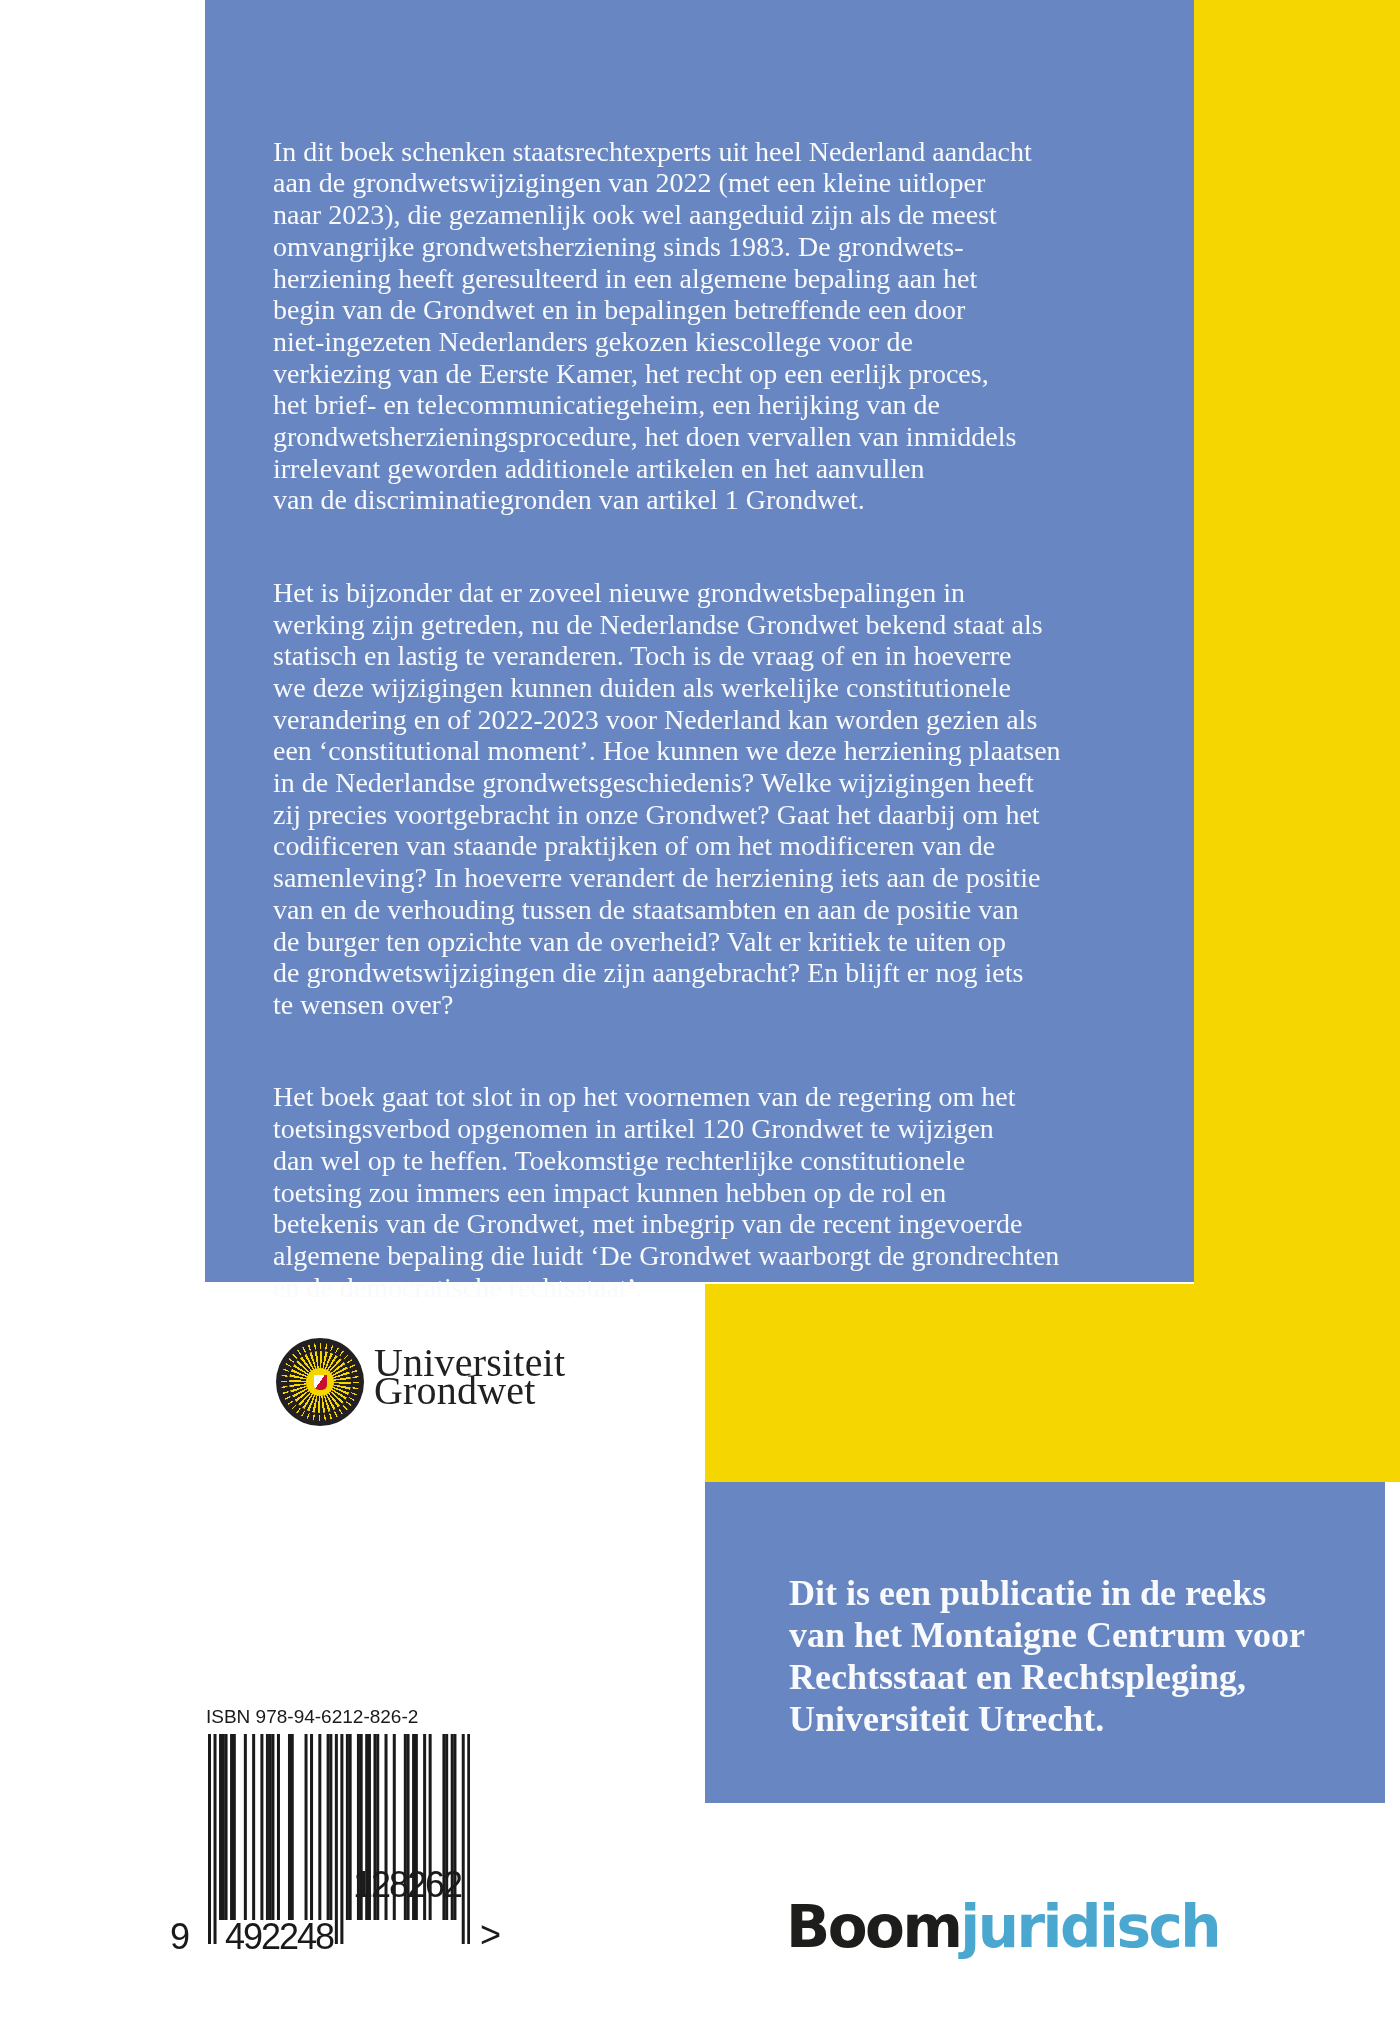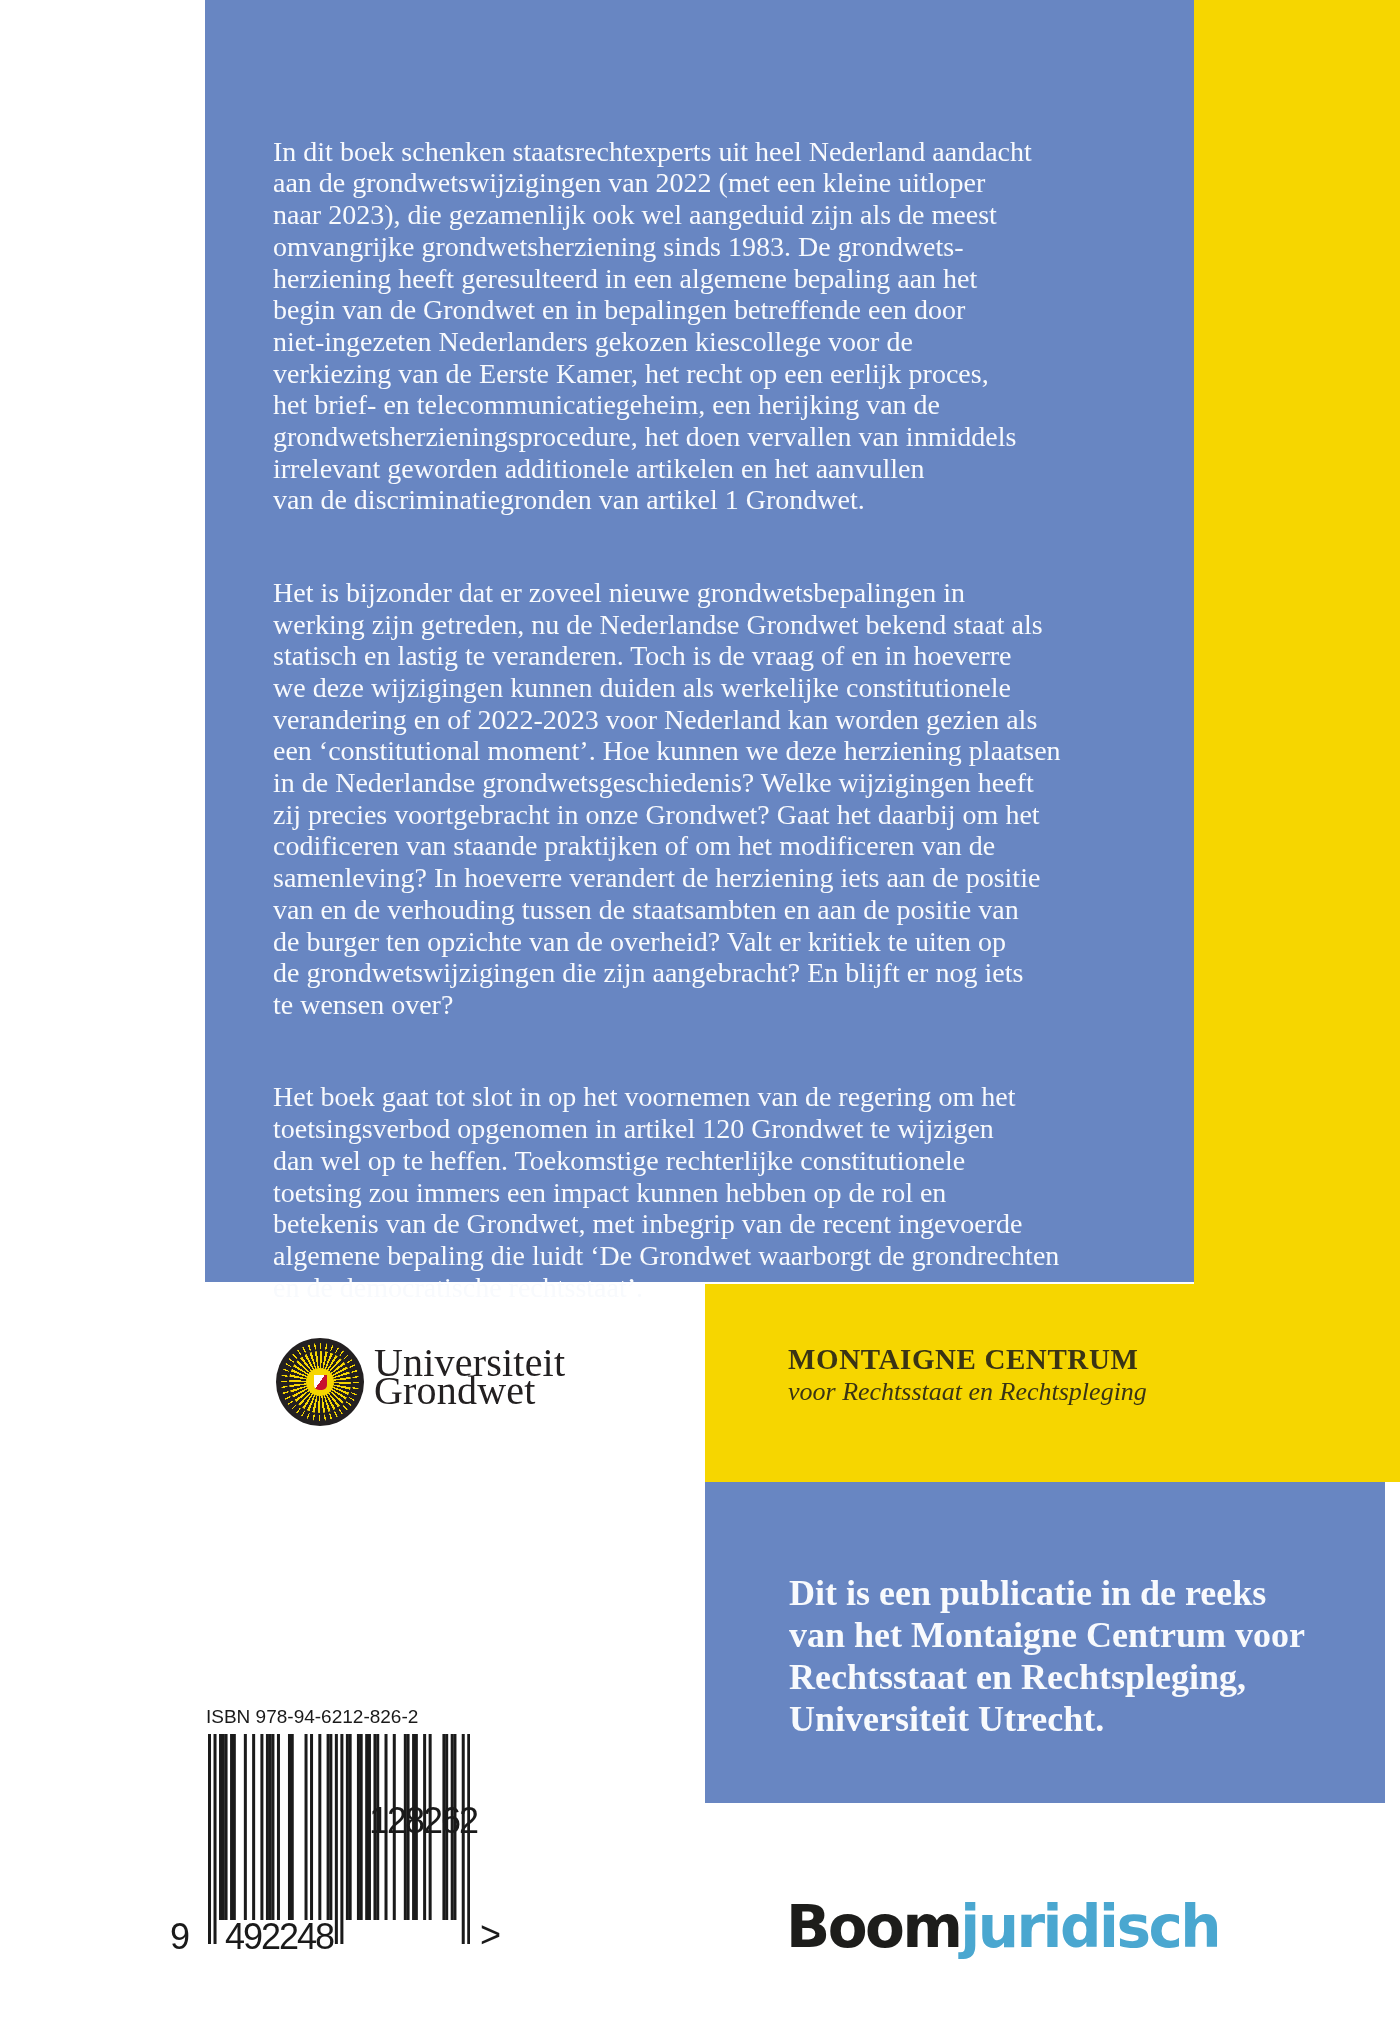--- a/index.html
+++ b/index.html
@@ -72,21 +72,21 @@
     color:var(--barcode-ink,#1a1a1a);
   }
   .barcode-svg{position:absolute;left:208px;top:1734px;}
   .ean-digit{
     position:absolute;font-family:"Liberation Sans",sans-serif;
     font-size:36px;line-height:38px;color:var(--barcode-ink,#1a1a1a);
     background:transparent;
   }
   .d-first{left:170px;top:1918px;}
   .d-left{left:225px;top:1918px;letter-spacing:-2px;}
-  .d-right{left:353px;top:1802px;letter-spacing:-2px;margin-left:16px;}
+  .d-right{left:353px;top:1866px;letter-spacing:-2px;}
   .d-arrow{left:480px;top:1916px;}
   
   .boom{
     position:absolute;left:786px;top:1896px;
     font-family:"DejaVu Sans",sans-serif;font-weight:bold;
     font-size:58px;line-height:62px;letter-spacing:-2.5px;text-align:right;
   }
   .boom .b1{color:var(--boom-black,#1d1d1b);}
   .boom .b2{color:var(--boom-blue,#4aa7d0);}
 </style>
@@ -141,24 +141,20 @@
     <div class="innerblack"></div>
     <div class="rays"></div>
     <div class="core"></div>
     <div class="shield"></div>
   </div>
   <div class="uu-wordmark">
     <div>Universiteit</div>
     <div>Grondwet</div>
   </div>
 
-  <div class="montaigne">
-    <div class="mc-title">MONTAIGNE CENTRUM</div>
-    <div class="mc-sub">voor Rechtsstaat en Rechtspleging</div>
-  </div>
 
   <div class="pub-box">
     <div class="pub-text">Dit is een publicatie in de reeks
 van het Montaigne Centrum voor
 Rechtsstaat en Rechtspleging,
 Universiteit Utrecht.</div>
   </div>
 
   <div class="isbn-label">ISBN 978-94-6212-826-2</div>
   <svg class="barcode-svg" id="barcode" width="262" height="210" viewBox="0 0 262 210" xmlns="http://www.w3.org/2000/svg">

